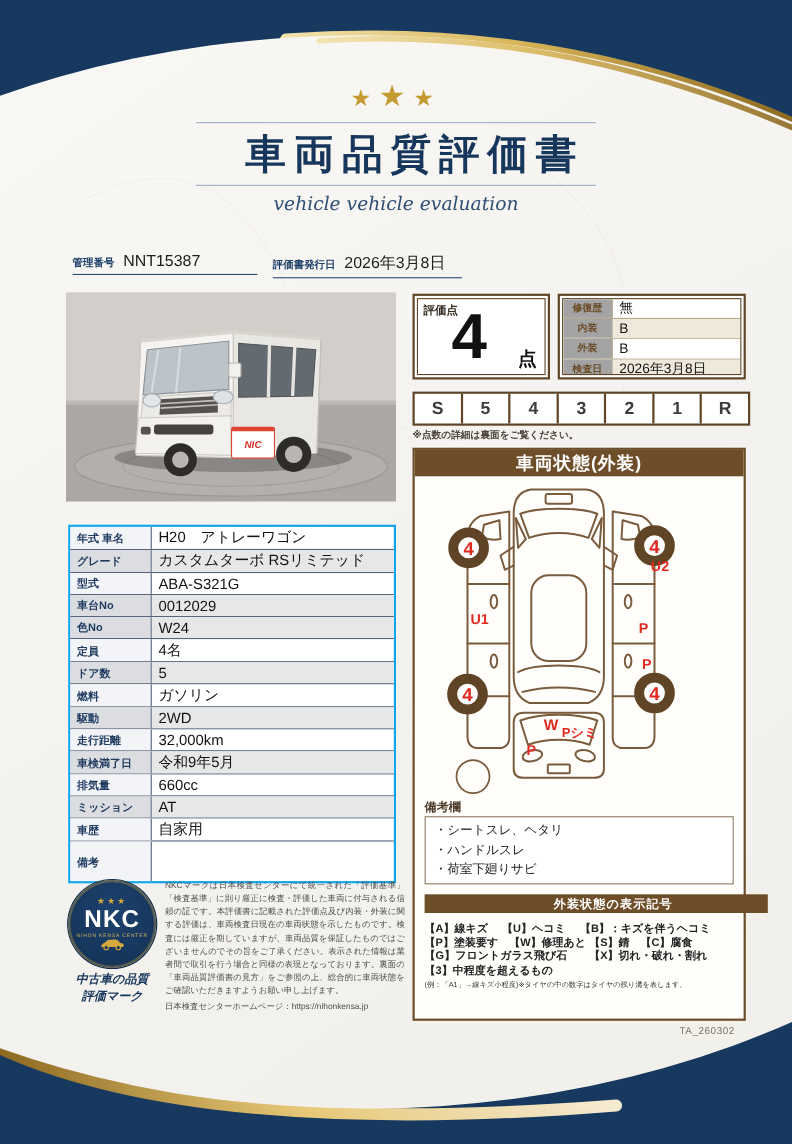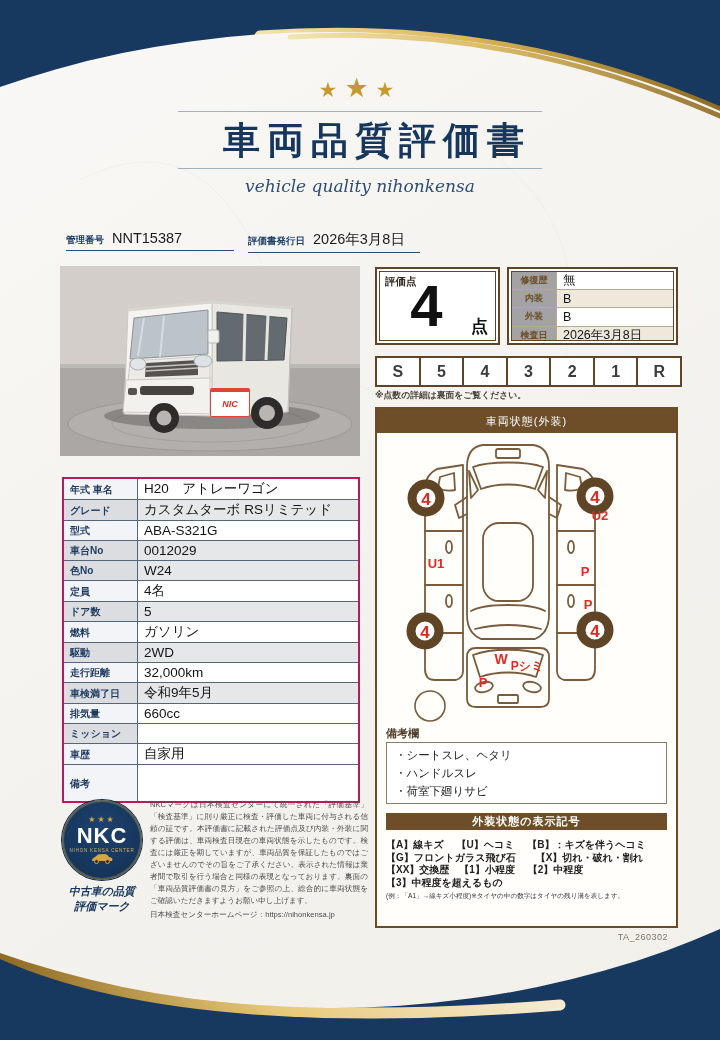--- a/index.html
+++ b/index.html
@@ -19,21 +19,21 @@
   .meta-item{display:flex;align-items:baseline;gap:8px;border-bottom:1.5px solid #2a4d77;padding-bottom:3px;}
   .meta-label{font-size:9.5px;font-weight:bold;color:#1d3e66;}
   .meta-value{font-size:14.5px;color:#1c1c1c;}
   
   .photo{left:60px;top:266px;width:300px;height:190px;background:#c9c4bf;box-shadow:0 0 0 1px #e5e2dd inset;}
   .nic-badge{position:absolute;left:150px;top:122px;width:38px;height:24px;background:#fff;
     border:1px solid #d43; border-top:4px solid #d43;border-radius:2px;
     display:flex;align-items:center;justify-content:center;
     color:#d03128;font-weight:bold;font-style:italic;font-size:9px;}
   
-  .vtable{left:62px;top:477px;width:294px;border:2px solid #be185d;background:#fff;}
+  .vtable{left:62px;top:477px;width:294px;border:2px solid #0ea5e9;background:#fff;}
   .vt-row{display:flex;border-bottom:1px solid #55657b;}
   .vt-row:last-child{border-bottom:none;}
   .vt-label{width:74px;box-sizing:border-box;padding:3px 4px 2px 6px;font-size:10px;font-weight:bold;
     color:#1e3a5f;background:#f2f4f8;border-right:1px solid #55657b;display:flex;align-items:center;}
   .vt-value{flex:1;padding:1px 6px;font-size:13.5px;color:#141414;display:flex;align-items:center;min-height:15.6px;}
   .vt-row.alt .vt-label{background:#dbdde1;}
   .vt-row.alt .vt-value{background:#e6e7e9;}
   .vt-row.tall .vt-value,.vt-row.tall .vt-label{min-height:34px;}
   
   .nkc-circle{left:62px;top:800px;width:80px;height:80px;border-radius:50%;
@@ -62,30 +62,30 @@
   .cond-value{flex:1;display:flex;align-items:center;padding-left:6px;font-size:12.5px;color:#141414;}
   .cond-row.alt .cond-value{background:#efe9dc;}
   
   .scale{left:375px;top:356px;width:303px;height:27px;display:flex;border:2.5px solid #5f4426;background:#fff;box-sizing:content-box;}
   .scale-cell{flex:1;display:flex;align-items:center;justify-content:center;
     font-size:16px;font-weight:bold;color:#3c3c3c;border-right:2px solid #5f4426;}
   .scale-cell:last-child{border-right:none;}
   .scale-note{left:375px;top:390px;font-size:8.8px;color:#4a4238;font-weight:bold;}
   
   .panel{left:375px;top:407px;width:303px;height:521px;border:2px solid #6b4c28;background:#fffefb;box-sizing:border-box;}
-  .panel-hdr{height:24px;background:#6d4e28;color:#fff;font-size:11px;font-weight:normal;
+  .panel-hdr{height:24px;background:#6d4e28;color:#fff;font-size:16px;font-weight:bold;
     display:flex;align-items:center;justify-content:center;letter-spacing:1px;}
   .diagram{position:absolute;left:2px;top:26px;width:295px;height:290px;}
   .mark{position:absolute;transform:translate(-50%,-50%);color:#e02a20;font-weight:bold;font-size:13px;line-height:1;white-space:nowrap;}
   .tire-num{position:absolute;transform:translate(-50%,-50%);color:#e02a20;font-weight:bold;font-size:17px;line-height:1;}
   .remarks-label{position:absolute;left:9px;top:317px;font-size:11px;font-weight:bold;color:#4e3d2a;}
   .remarks-box{position:absolute;left:9px;top:333px;width:281px;height:62px;border:1px solid #8d7d66;background:#fff;
     padding:4px 8px;box-sizing:border-box;font-size:11.5px;line-height:1.55;color:#1c1c1c;}
   .legend-bar{position:absolute;left:9px;top:404px;width:281px;height:17px;background:#6d4e28;color:#fff;
-    font-size:11px;font-weight:bold;display:flex;align-items:center;justify-content:center;letter-spacing:1px;}
+    font-size:11px;font-weight:bold;display:flex;align-items:center;justify-content:center;letter-spacing:1px;padding-left:31px;}
   .legend-lines{position:absolute;left:9px;top:430px;width:284px;font-size:10px;font-weight:bold;color:#222;line-height:1.27;}
   .legend-note{font-size:6.6px;font-weight:normal;color:#333;margin-top:2px;}
   .ta-code{left:0;top:932px;width:668px;text-align:right;font-size:9px;color:#7d756a;letter-spacing:.5px;}
 </style>
 </head>
 <body>
 
 <div id="canvas">
 
   <svg class="abs" style="left:0;top:0;" width="720" height="1040" viewBox="0 0 720 1040">
@@ -118,21 +118,21 @@
       <path d="M 120 700 Q 240 760 200 900"></path>
     </g>
   </svg>
 
   <div class="abs hdr-stars">
     <span class="st-s">★</span><span class="st-l">★</span><span class="st-s">★</span>
   </div>
   <div class="abs hdr-rule" style="top:111px;"></div>
   <div class="abs hdr-title">車両品質評価書</div>
   <div class="abs hdr-rule" style="top:168px;"></div>
-  <div class="abs hdr-sub">vehicle quality nihonkensa</div>
+  <div class="abs hdr-sub">vehicle vehicle evaluation</div>
 
   <div class="abs meta-item" style="left:66px;top:230px;width:168px;">
     <span class="meta-label">管理番号</span>
     <span class="meta-value">NNT15387</span>
   </div>
   <div class="abs meta-item" style="left:248px;top:230px;width:172px;">
     <span class="meta-label">評価書発行日</span>
     <span class="meta-value">2026年3月8日</span>
   </div>
 
@@ -217,20 +217,21 @@
     <div class="vt-row alt">
         <div class="vt-label">車検満了日</div>
         <div class="vt-value">令和9年5月</div>
       </div>
     <div class="vt-row">
         <div class="vt-label">排気量</div>
         <div class="vt-value">660cc</div>
       </div>
     <div class="vt-row alt">
         <div class="vt-label">ミッション</div>
+        <div class="vt-value">AT</div>
       </div>
     <div class="vt-row">
         <div class="vt-label">車歴</div>
         <div class="vt-value">自家用</div>
       </div>
     <div class="vt-row tall">
         <div class="vt-label">備考</div>
         <div class="vt-value"></div>
       </div>
   </div>
@@ -353,22 +354,22 @@
     <div class="remarks-label">備考欄</div>
     <div class="remarks-box">
       <div>・シートスレ、ヘタリ</div>
       <div>・ハンドルスレ</div>
       <div>・荷室下廻りサビ</div>
     </div>
 
     <div class="legend-bar">外装状態の表示記号</div>
     <div class="legend-lines">
       <div>【A】線キズ　 【U】ヘコミ　 【B】：キズを伴うヘコミ</div>
+      <div>【P】塗装要す　【W】修理あと 【S】錆　【C】腐食</div>
       <div>【G】フロントガラス飛び石　　【X】切れ・破れ・割れ</div>
-      <div>【XX】交換歴　【1】小程度　 【2】中程度</div>
       <div>【3】中程度を超えるもの</div>
       <div class="legend-note">(例：「A1」→線キズ小程度)※タイヤの中の数字はタイヤの残り溝を表します。</div>
     </div>
   </div>
 
   <div class="abs ta-code">TA_260302</div>
 
 </div>
 
 </body></html>

